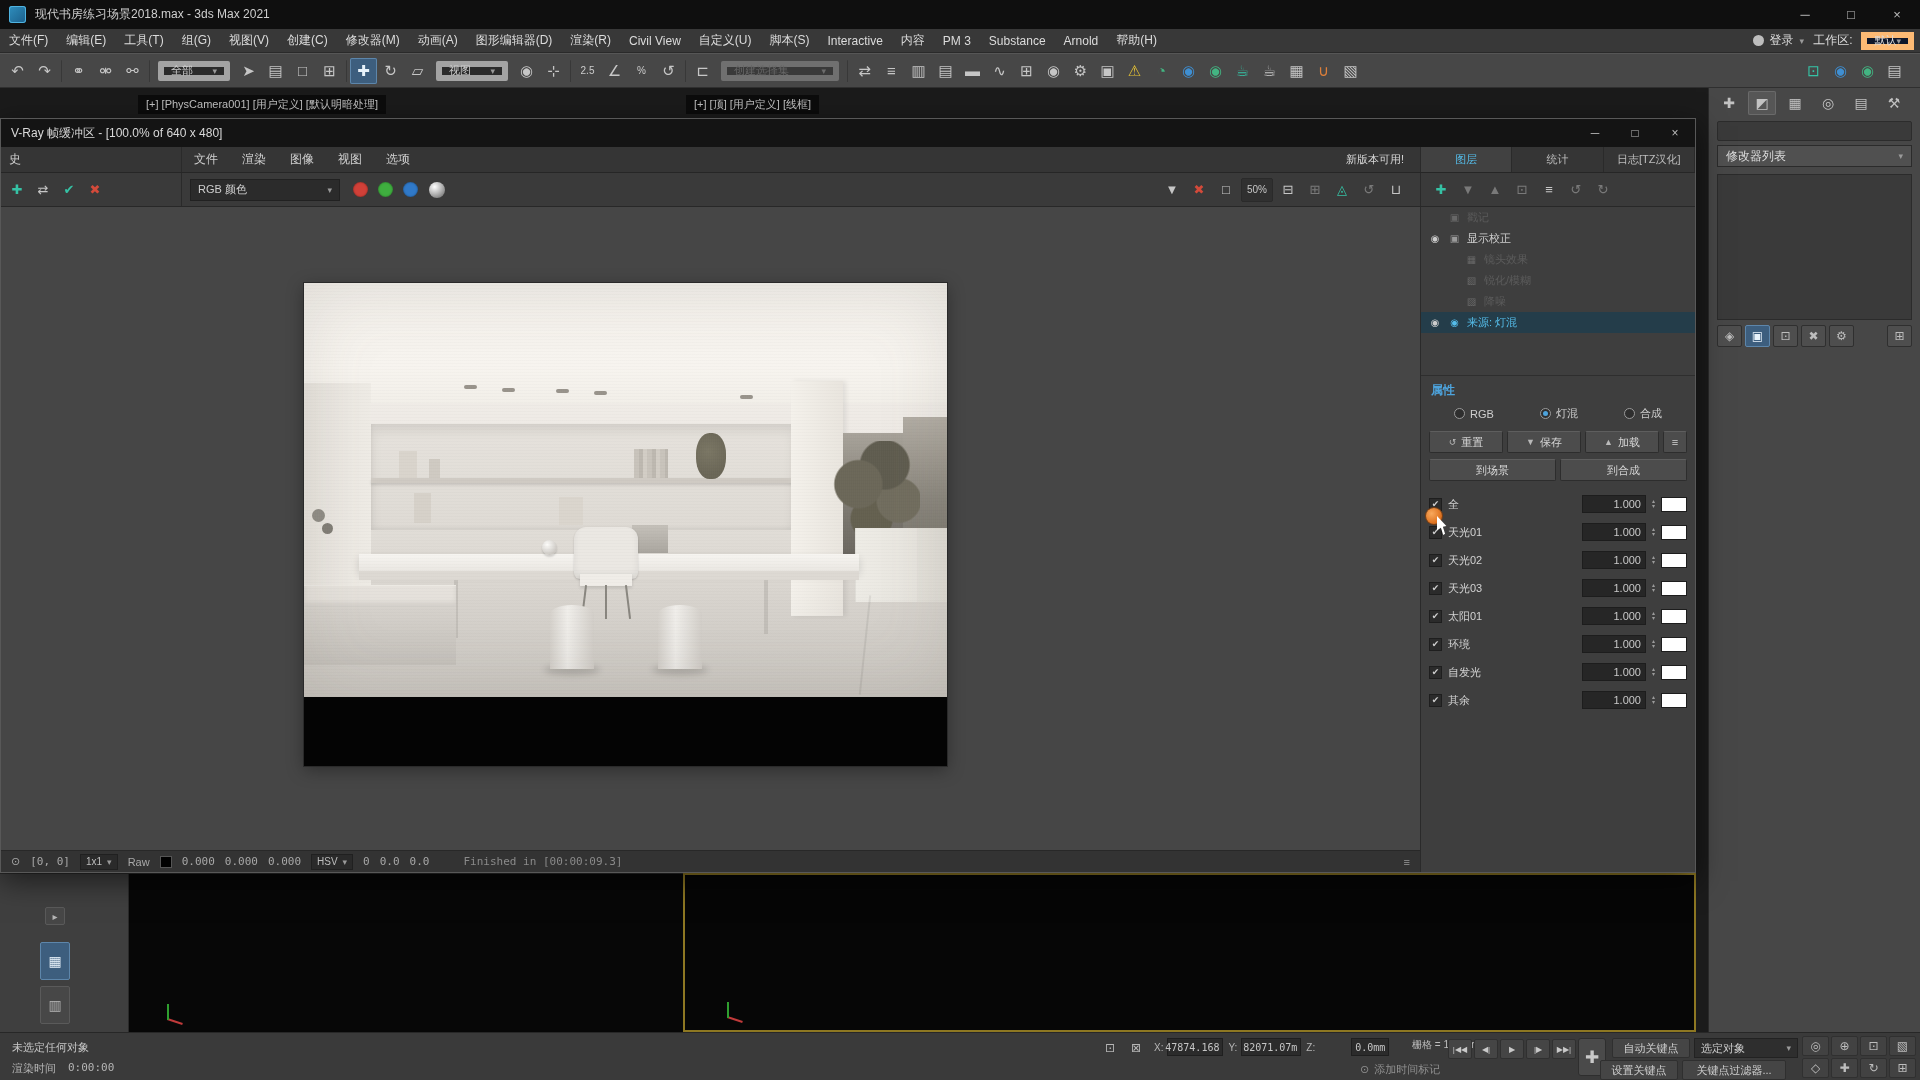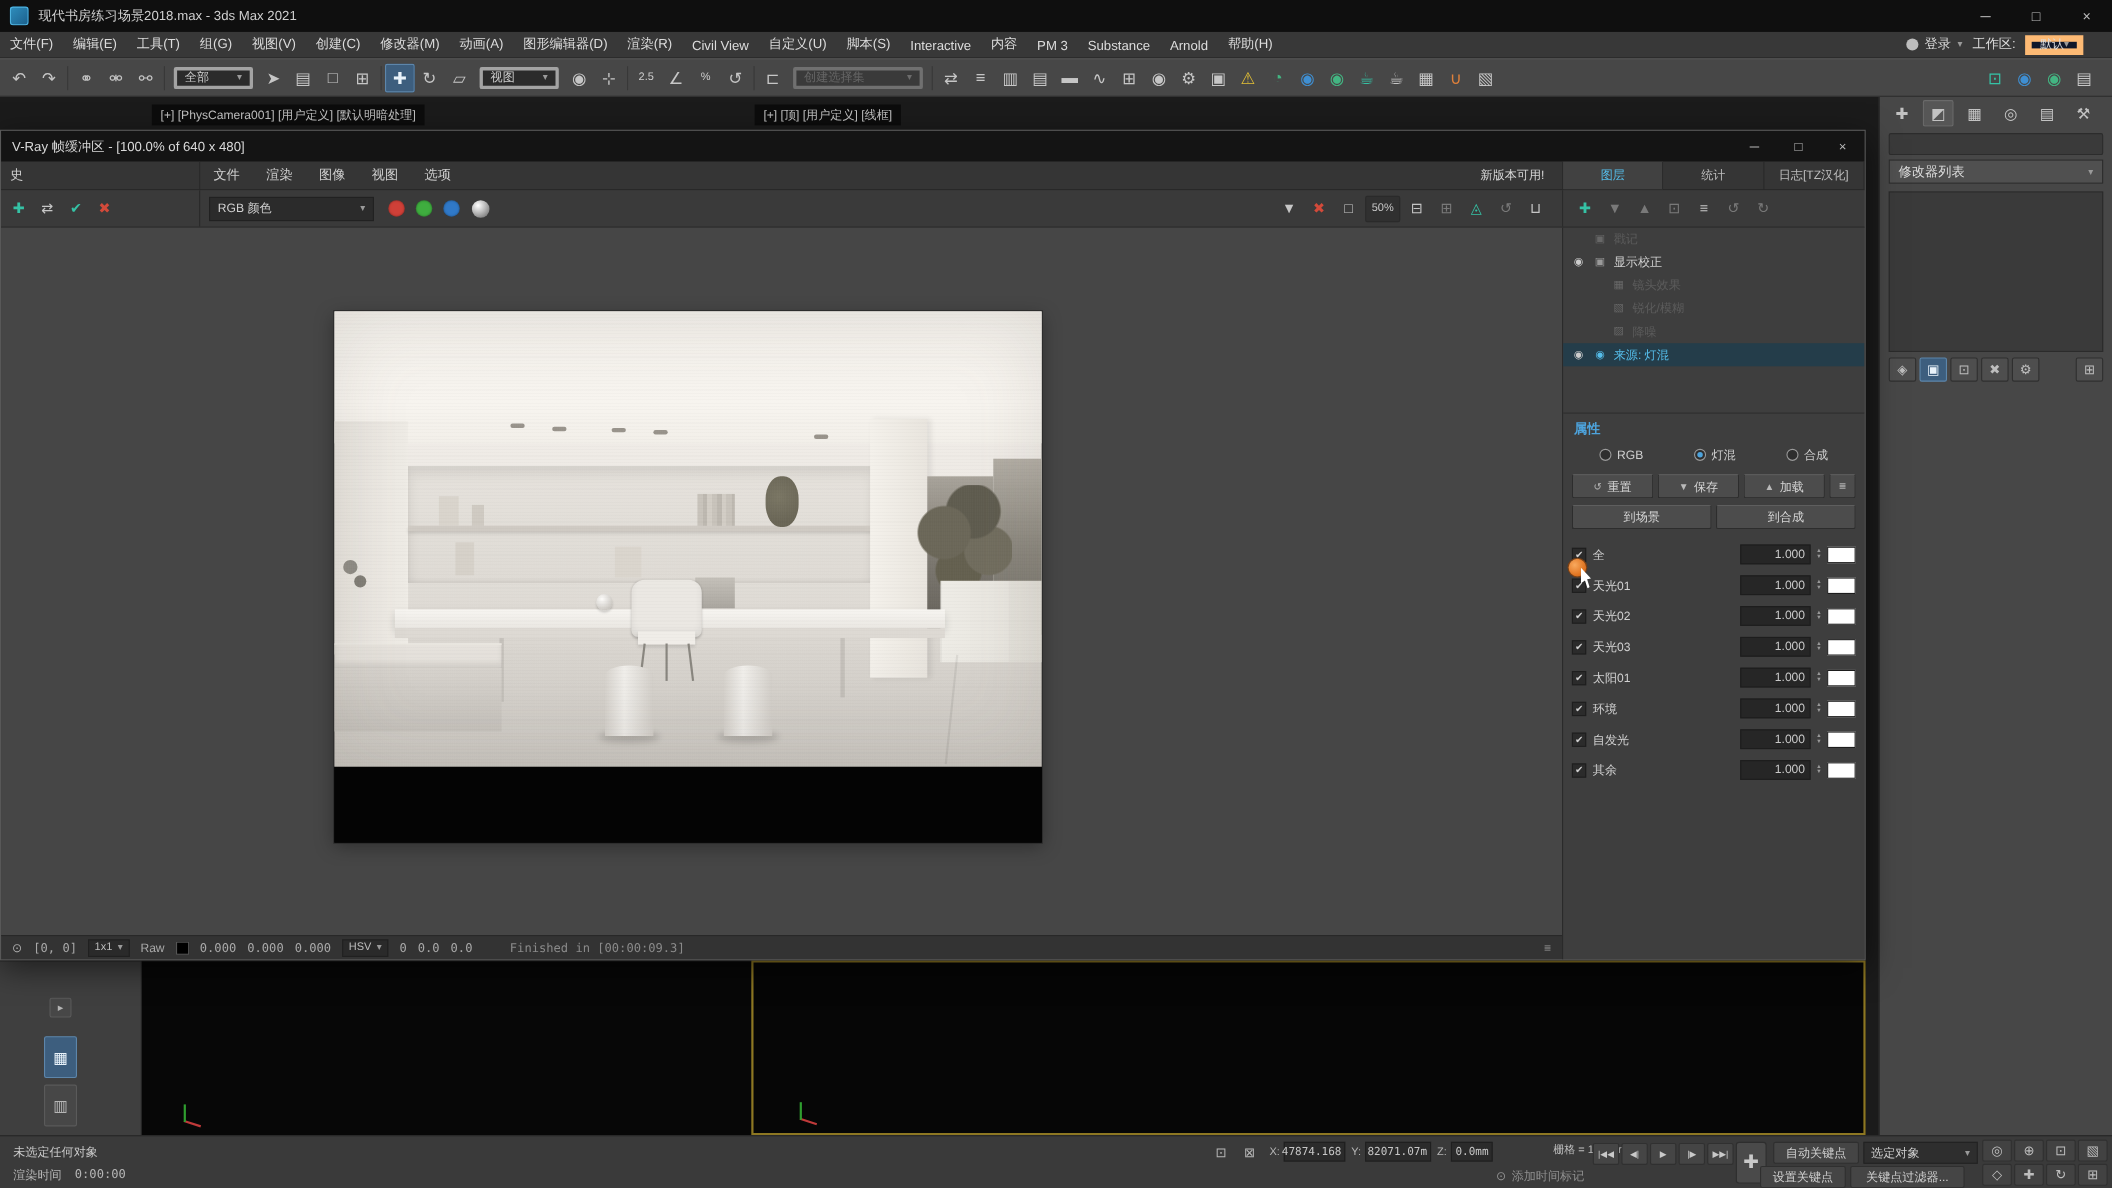--- a/index.html
+++ b/index.html
@@ -14,37 +14,37 @@
   .app-logo{width:17px;height:17px;margin:0 9px;border-radius:3px;
     background:linear-gradient(135deg,#2f8fbe,#1b5e8a);box-shadow:inset 0 0 0 1px #4fb3e0;}
   .winbtns{margin-left:auto;display:flex;height:100%;}
   .wb{width:46px;height:100%;display:flex;align-items:center;justify-content:center;color:#bdbdbd;font-size:13px;}
 
   
   .menubar{position:absolute;top:29px;left:0;width:1920px;height:24px;background:#383838;
     border-bottom:1px solid #2a2a2a;display:flex;align-items:stretch;font-size:12px;color:#dcdcdc;z-index:20;}
   .menu-items{display:flex;}
   .menu-item{padding:0 9px;display:flex;align-items:center;white-space:nowrap;}
-  .menu-right{margin-left:auto;display:flex;align-items:center;gap:9px;padding-right:26px;justify-content:center;}
+  .menu-right{margin-left:auto;display:flex;align-items:center;gap:9px;padding-right:6px;justify-content:center;}
   .login{display:flex;align-items:center;gap:6px;}
   .user-ico{width:11px;height:11px;border-radius:50%;background:#bdbdbd;}
   .caret{font-size:9px;color:#9a9a9a;}
   .ws-dd{background:#0f172a;border:6px solid #fdba74;height:18px;display:flex;align-items:center;gap:0;padding:0 7px;font-size:11px;}
 
   
   .main-toolbar{position:absolute;top:53px;left:0;width:1920px;height:35px;background:#474747;
     border-top:1px solid #565656;border-bottom:1px solid #2f2f2f;display:flex;align-items:center;padding:0 4px;z-index:20;}
   .tb-group{display:flex;align-items:center;}
   .tb-rightg{margin-left:auto;display:flex;align-items:center;padding-right:8px;}
   .tbi{width:27px;height:26px;display:inline-flex;align-items:center;justify-content:center;
     color:#c6c6c6;font-size:15px;border-radius:2px;flex:none;}
   .tbi .lbl{display:none;font-size:11px;color:#cccccc;}
   .tbi .caret{display:none;}
   .tbi.txt .lbl{display:inline;font-size:10px;}
-  .tbi.dd{width:auto;min-width:72px;height:20px;background:#2b2b2b;border:3px solid #a3a3a3;
+  .tbi.dd{width:auto;min-width:72px;height:20px;background:#2b2b2b;border:6px solid #a3a3a3;
     margin:0 5px;padding:0 7px;justify-content:space-between;gap:8px;}
   .tbi.dd .lbl{display:inline;}
   .tbi.dd .caret{display:inline;}
   .tbi.wide{min-width:118px;}
   .tbi.dim .lbl{color:#8a8a8a;}
   .tbi.active{background:#3d5e7e;box-shadow:inset 0 0 0 1px #5d86ab;color:#e8f2fa;}
   .tbi.sep{width:1px;height:22px;background:#383838;margin:0 3px;padding:0;min-width:0;border:none;}
 
   
   .workarea{position:absolute;top:88px;left:0;width:1920px;height:944px;background:#1b1b1b;}
@@ -267,21 +267,21 @@
     border-top:1px solid #272727;font-size:11px;color:#c9c9c9;z-index:20;}
   .sb-prompt{position:absolute;left:12px;top:7px;}
   .sb-rt{position:absolute;left:12px;top:28px;display:flex;gap:12px;color:#b5b5b5;}
   .sb-ico{position:absolute;top:5px;width:20px;height:20px;display:flex;align-items:center;
     justify-content:center;color:#b5b5b5;font-size:12px;}
   .sb-i1{left:1100px;} .sb-i2{left:1126px;}
   .sb-coords{position:absolute;left:1154px;top:5px;display:flex;align-items:center;gap:5px;}
   .cf-lab{color:#b5b5b5;font-size:10px;}
   .cf-box{height:18px;background:#2b2b2b;border:1px solid #1f1f1f;color:#c6c6c6;font-size:10px;
     display:flex;align-items:center;justify-content:flex-end;padding:0 3px;}
-  .cf-box.x{width:56px;} .cf-box.y{width:60px;} .cf-box.z{width:38px;}
+  .cf-box.x{width:56px;} .cf-box.y{width:60px;} .cf-box.z{width:38px;margin-left:32px;}
   .sb-grid{margin-left:8px;font-size:10px;color:#bdbdbd;white-space:nowrap;}
   .sb-timetag{position:absolute;left:1360px;top:29px;display:flex;gap:5px;color:#8f8f8f;align-items:center;}
   .sb-transport{position:absolute;left:1448px;top:6px;display:flex;gap:2px;}
   .tr-btn{width:24px;height:20px;background:#454545;border:1px solid #303030;border-radius:2px;
     color:#c9c9c9;font-size:8px;display:flex;align-items:center;justify-content:center;white-space:nowrap;}
   .sb-setkeys{position:absolute;left:1578px;top:5px;width:28px;height:38px;background:#4a4a4a;
     border:1px solid #2e2e2e;border-radius:3px;font-size:17px;color:#c9c9c9;display:flex;align-items:center;justify-content:center;}
   .sb-keys1{position:absolute;left:1612px;top:5px;display:flex;gap:4px;}
   .sb-keys2{position:absolute;left:1600px;top:27px;display:flex;gap:4px;}
   .sb-btn{height:20px;background:#454545;border:1px solid #2f2f2f;border-radius:2px;font-size:11px;

